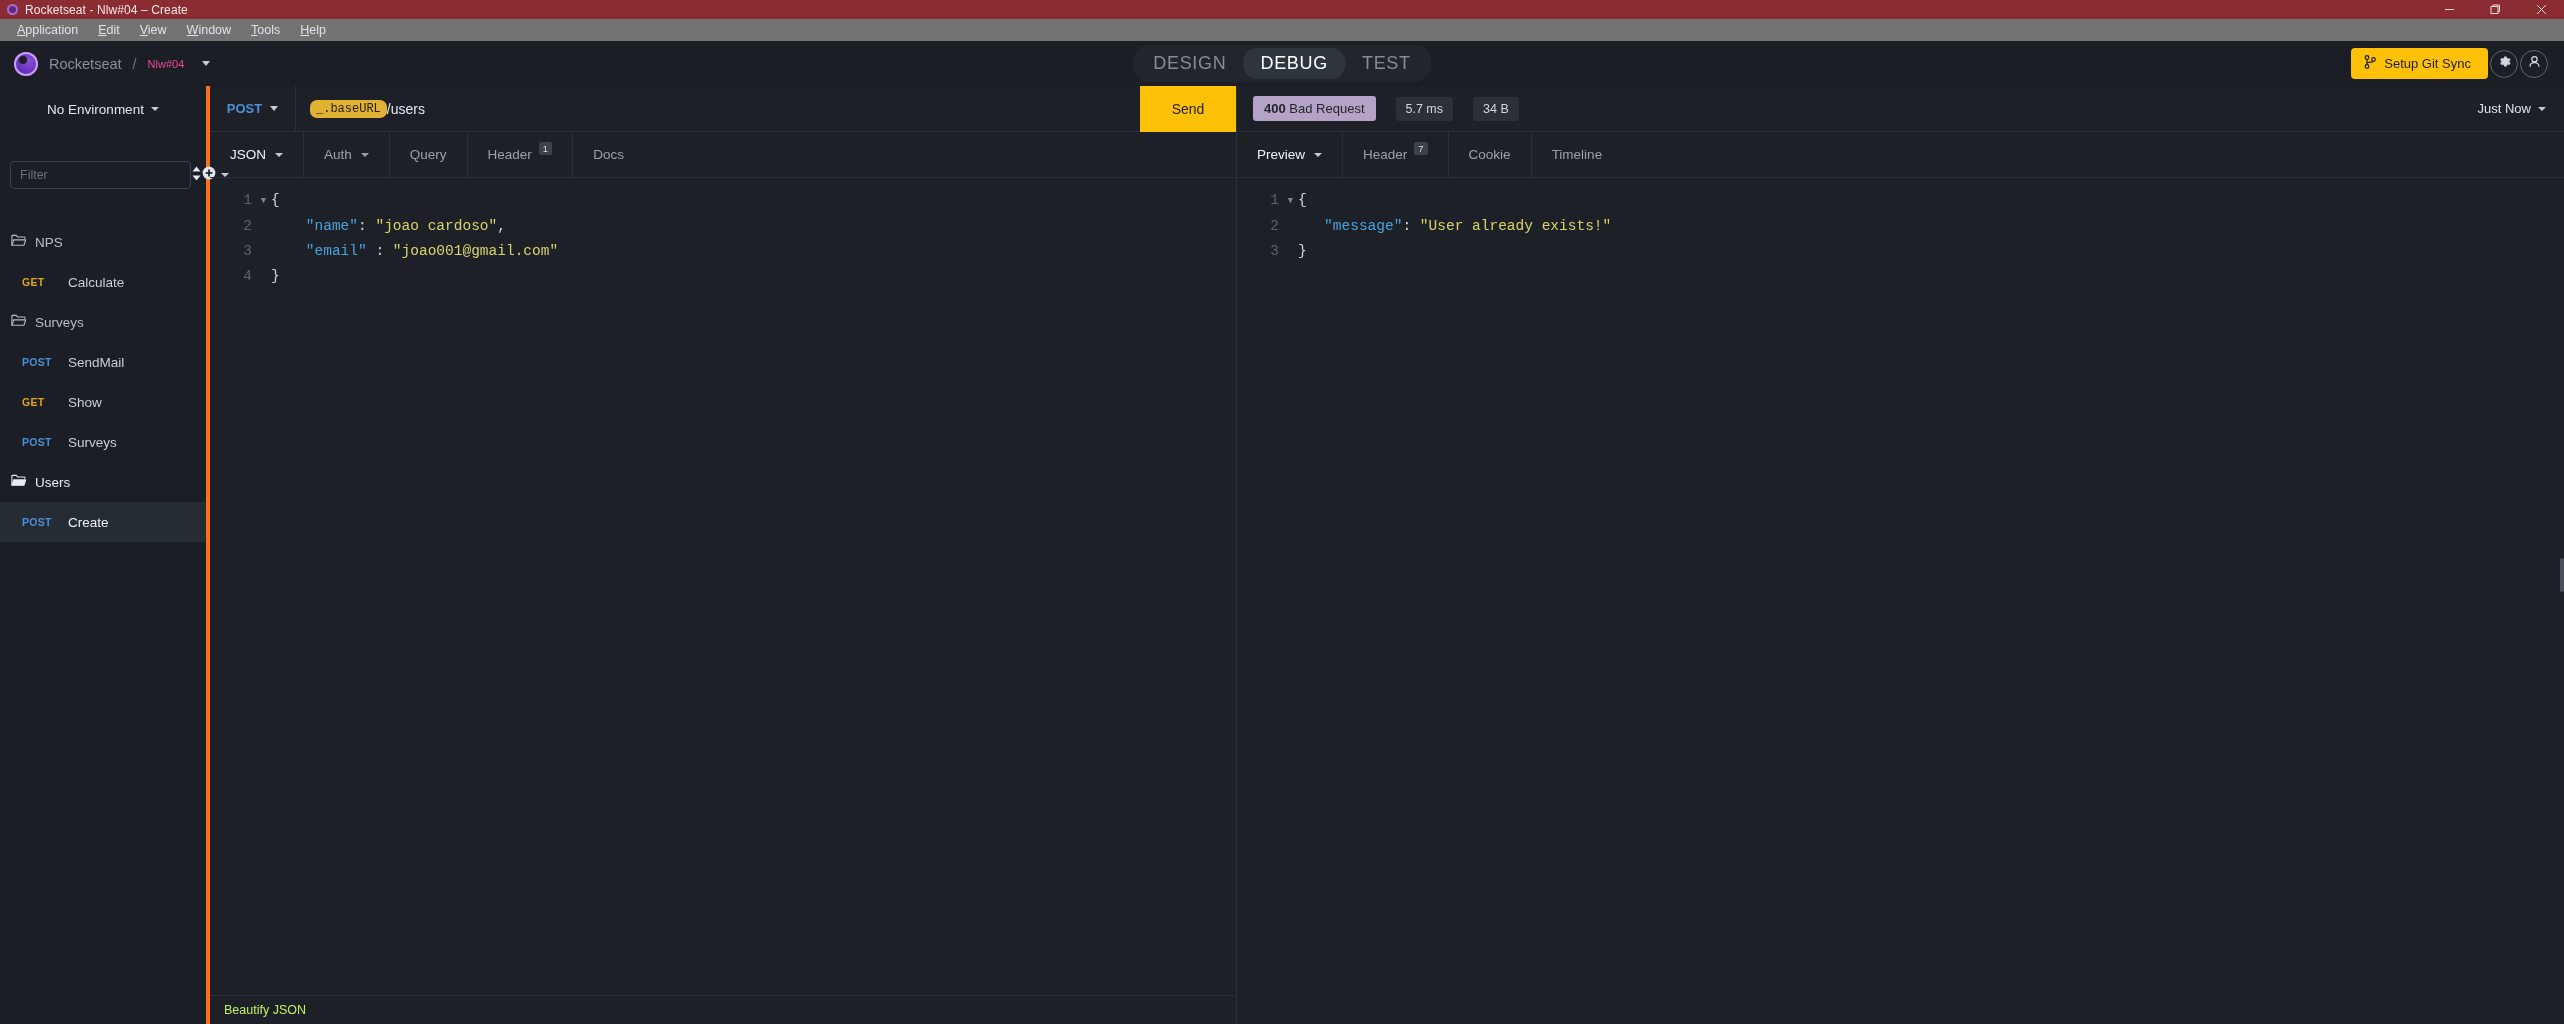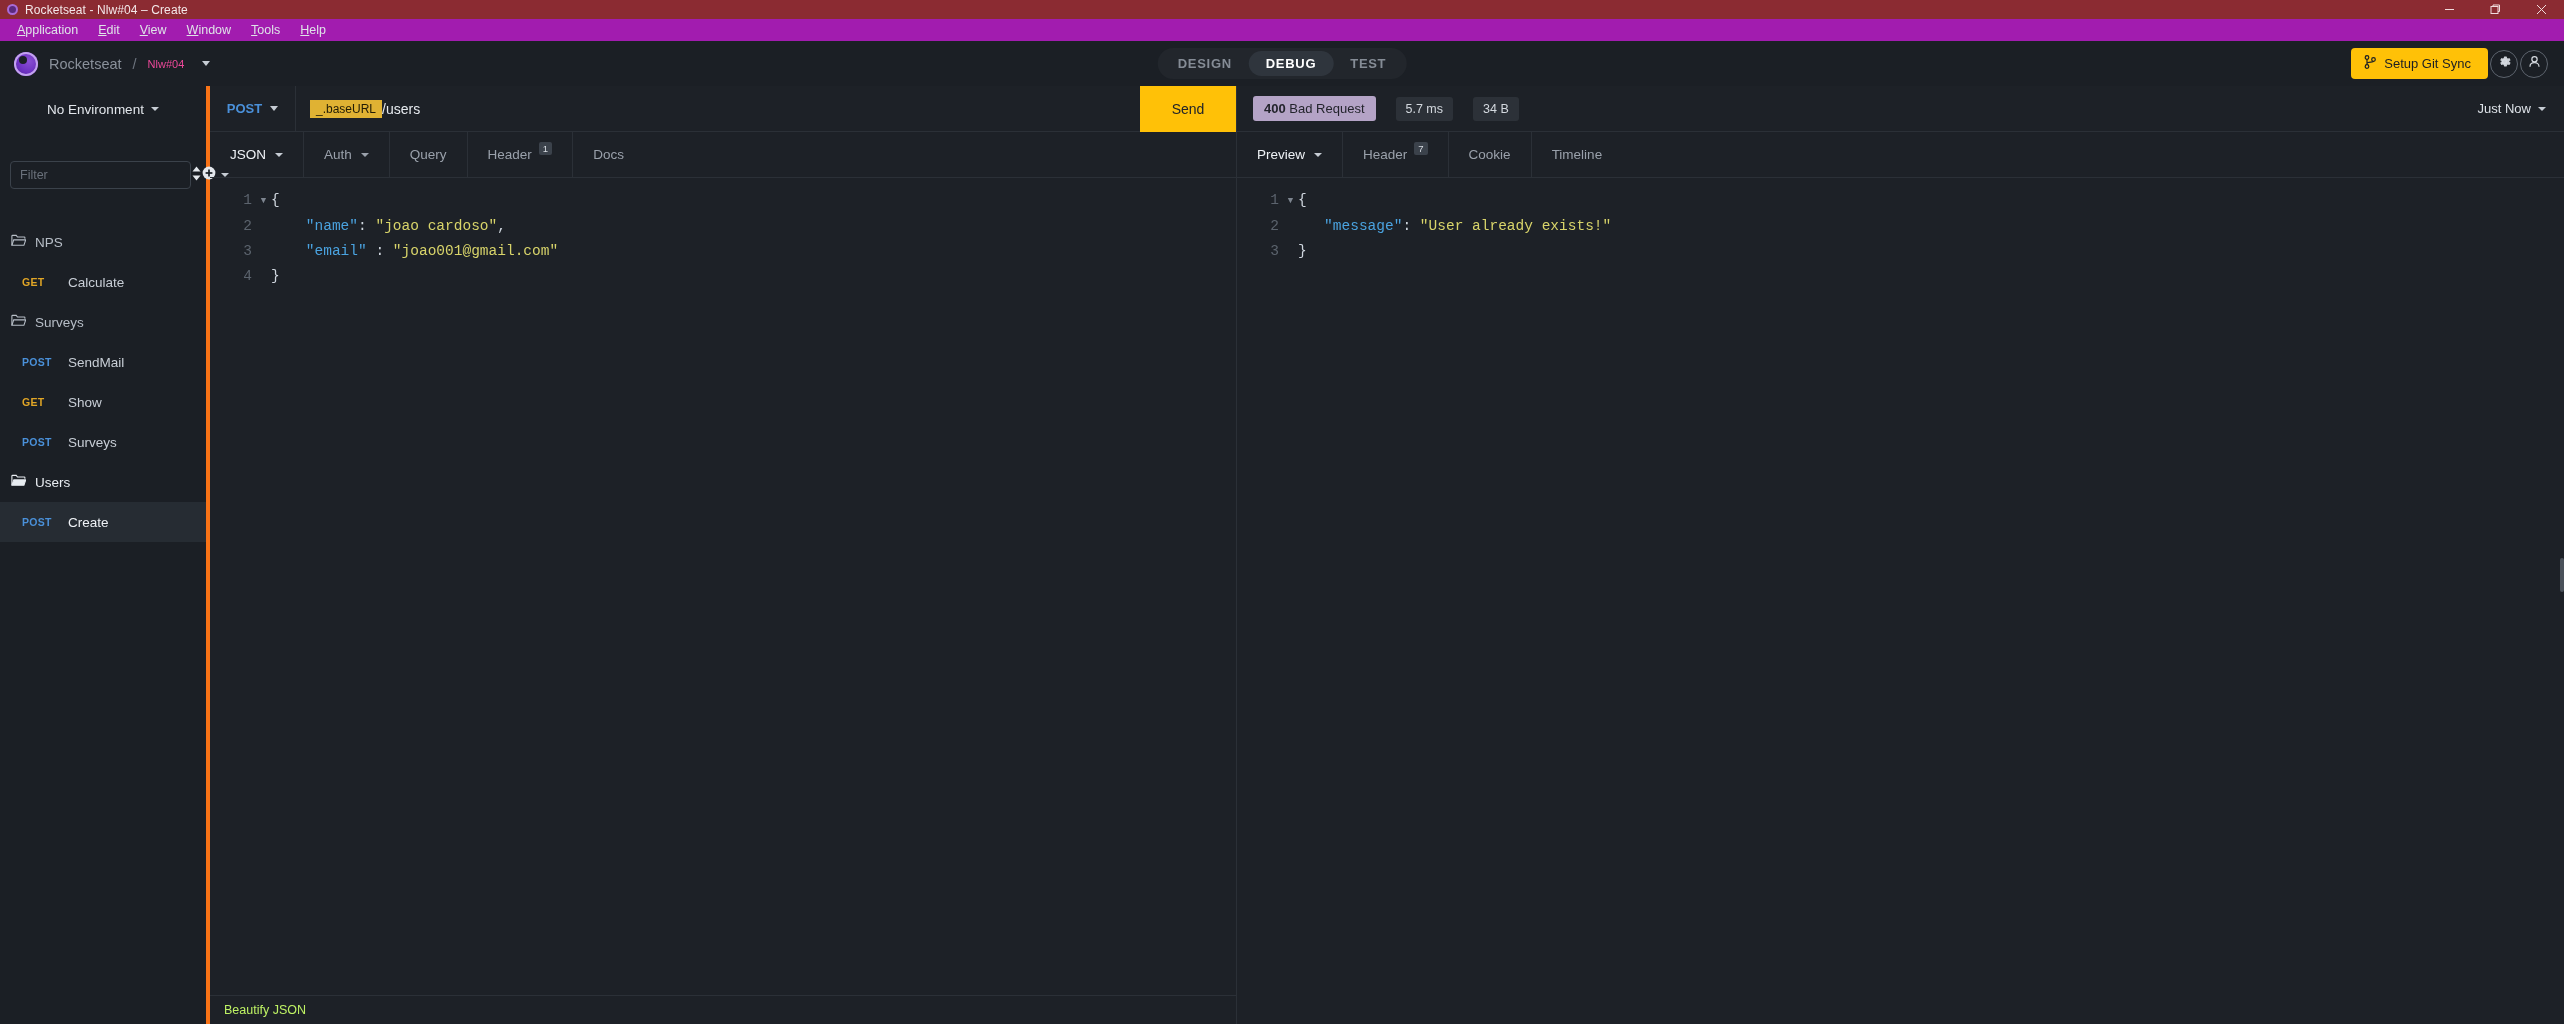--- a/index.html
+++ b/index.html
@@ -23,21 +23,21 @@
   .titlebar .tb-title { color: #f3e8e9; font-size: 12px; letter-spacing: .1px; }
   .winbtns { position: absolute; right: 0; top: 0; height: 19px; display: flex; }
   .winbtn {
     width: 46px; height: 19px; display: flex; align-items: center; justify-content: center;
     color: #f0dcdd;
   }
   .winbtn svg { display: block; }
 
   
   .menubar {
-    height: 22px; background: #a21caf; display: flex; align-items: center;
+    height: 22px; background: #737373; display: flex; align-items: center;
     padding-left: 8px; gap: 2px;
   }
   .menubar .mi {
     color: #dfe3e8; font-size: 12.5px; padding: 2px 9px; border-radius: 2px;
   }
   .menubar .mi u { text-decoration: underline; }
 
   
   .appheader {
     height: 45px; background: #1b1f25; display: flex; align-items: center;
@@ -62,22 +62,22 @@
     border-left: 4.5px solid transparent; border-right: 4.5px solid transparent;
     border-top: 5px solid #c6ccd4; vertical-align: middle;
   }
   .caret.sm { border-left-width:4px; border-right-width:4px; border-top-width:4.5px; }
 
   .modeswitch {
     position: absolute; left: 50%; transform: translateX(-50%);
     display: flex; background: #22262c; border-radius: 16px; padding: 3px;
   }
   .modeswitch .mode {
-    padding: 5px 17px; font-size: 13px; letter-spacing: .7px;
-    color: #858c96; border-radius: 14px; font-weight: bold; text-align: center;
+    padding: 5px 17px; font-size: 18px; letter-spacing: .7px;
+    color: #858c96; border-radius: 14px; font-weight: normal; text-align: center;
   }
   .modeswitch .mode.active { background: #2f353d; color: #ffffff; }
 
   .hdr-right {
     position: absolute; right: 16px; display: flex; align-items: center; gap: 2px;
   }
   .gitsync {
     background: #ffc107; color: #1b1f25; font-size: 13px;
     padding: 7px 17px 7px 13px; border-radius: 4px; display: flex; align-items: center; gap: 8px;
     border: none; cursor: pointer;
@@ -143,22 +143,22 @@
     width: 85px; height: 46px; display: flex; align-items: center; justify-content: center;
     gap: 8px; color: #4a90d9; font-size: 13px; font-weight: bold; cursor: pointer;
   }
   .method-select .caret { border-top-color: #c6ccd4; margin-left: 0; }
   .url-field {
     flex: 1; height: 46px; display: flex; align-items: center; padding-left: 14px;
     border-left: 1px solid #2b3037; font-family: "Liberation Mono", monospace;
     overflow: hidden;
   }
   .var-chip {
-    background: #e0b233; color: #221c05; border-radius: 0; padding: 2px 6px;
-    font-size: 12px; font-family: Liberation Sans, sans-serif;
+    background: #e0b233; color: #221c05; border-radius: 7px; padding: 2px 6px;
+    font-size: 12px; font-family: Liberation Mono, monospace;
   }
   .url-path { color: #e6eaef; font-size: 14px; font-family: "Liberation Sans", sans-serif; }
   .send-btn {
     width: 96px; height: 46px; background: #ffc107; color: #20242a;
     font-size: 14px; border: none; cursor: pointer; font-family: "Liberation Sans", sans-serif;
   }
 
   .statusbar-row {
     height: 46px; display: flex; align-items: center; gap: 0; border-bottom: 1px solid #2b3037;
     padding-left: 0; position: relative;

